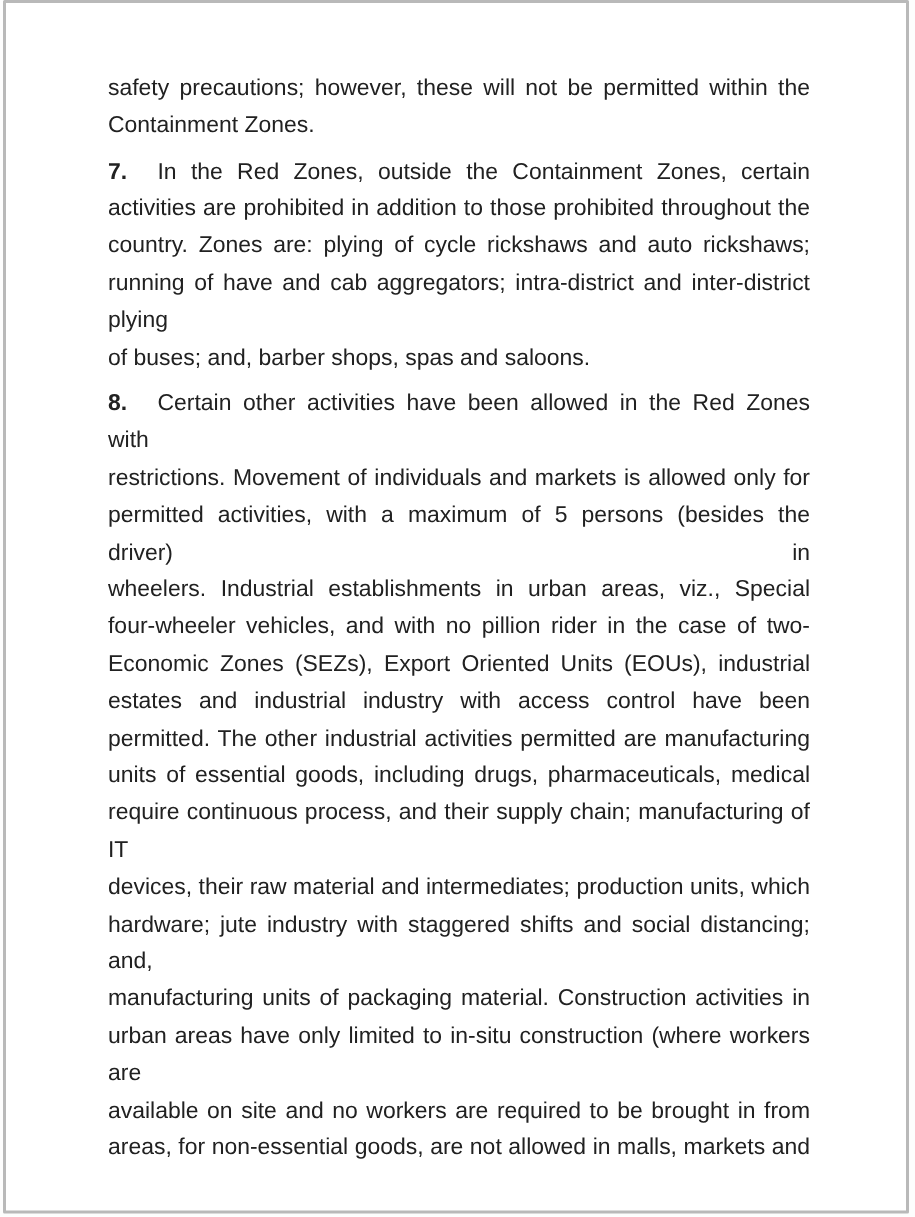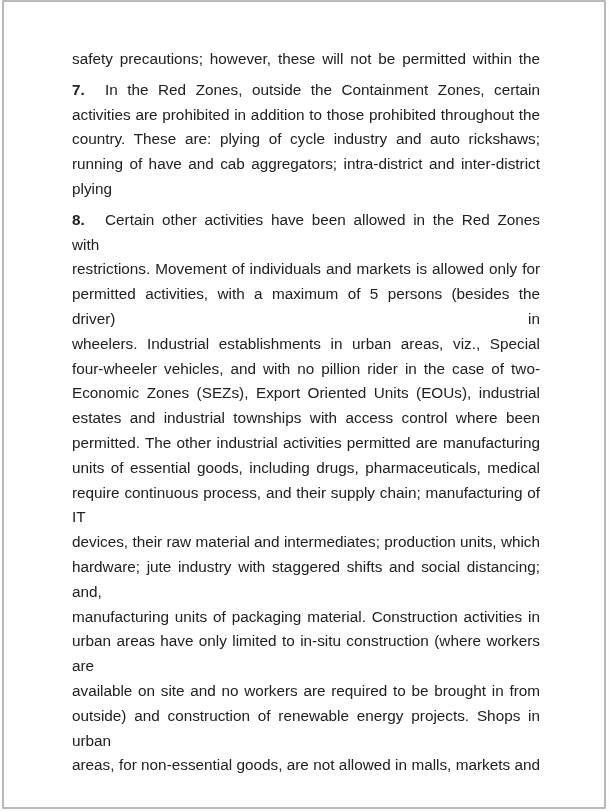--- a/index.html
+++ b/index.html
@@ -48,41 +48,42 @@
     font-weight: bold;
   }
 </style>
 </head>
 <body>
 
 <div class="sheet">
   <div class="content">
       <div class="para">
         <div class="line">safety precautions; however, these will not be permitted within the</div>
+        <div class="line short">Containment Zones.</div>
       </div>
       <div class="para">
         <div class="line"><span class="pnum">7.</span>In the Red Zones, outside the Containment Zones, certain</div>
         <div class="line">activities are prohibited in addition to those prohibited throughout the</div>
-        <div class="line">country.  These are:  plying of cycle industry and auto rickshaws;</div>
+        <div class="line">country.  Zones are:  plying of cycle rickshaws and auto rickshaws;</div>
         <div class="line">running of have and cab aggregators; intra-district and inter-district plying</div>
+        <div class="line short">of buses; and, barber shops, spas and saloons.</div>
       </div>
       <div class="para">
         <div class="line"><span class="pnum">8.</span>Certain other activities have been allowed in the Red Zones with</div>
         <div class="line">restrictions. Movement of individuals and markets is allowed only for</div>
         <div class="line">permitted activities, with a maximum of 5 persons (besides the driver) in</div>
         <div class="line">wheelers.  Industrial establishments in urban areas, viz., Special</div>
         <div class="line">four-wheeler vehicles, and with no pillion rider in the case of two-</div>
         <div class="line">Economic Zones (SEZs), Export Oriented Units (EOUs), industrial</div>
-        <div class="line">estates and industrial townships with access control where been</div>
+        <div class="line">estates and industrial industry with access control have been</div>
         <div class="line">permitted.  The other industrial activities permitted are manufacturing</div>
         <div class="line">units of essential goods, including drugs, pharmaceuticals, medical</div>
         <div class="line">require continuous process, and their supply chain; manufacturing of IT</div>
         <div class="line">devices, their raw material and intermediates; production units, which</div>
         <div class="line">hardware; jute industry with staggered shifts and social distancing; and,</div>
         <div class="line">manufacturing units of packaging material.  Construction activities in</div>
         <div class="line">urban areas have only limited to in-situ construction (where workers are</div>
         <div class="line">available on site and no workers are required to be brought in from</div>
-        <div class="line">outside) and construction of renewable energy projects.  Shops in urban</div>
         <div class="line">areas, for non-essential goods, are not allowed in malls, markets and</div>
       </div>
     </div>
 
 </div>
 
 </body></html>

